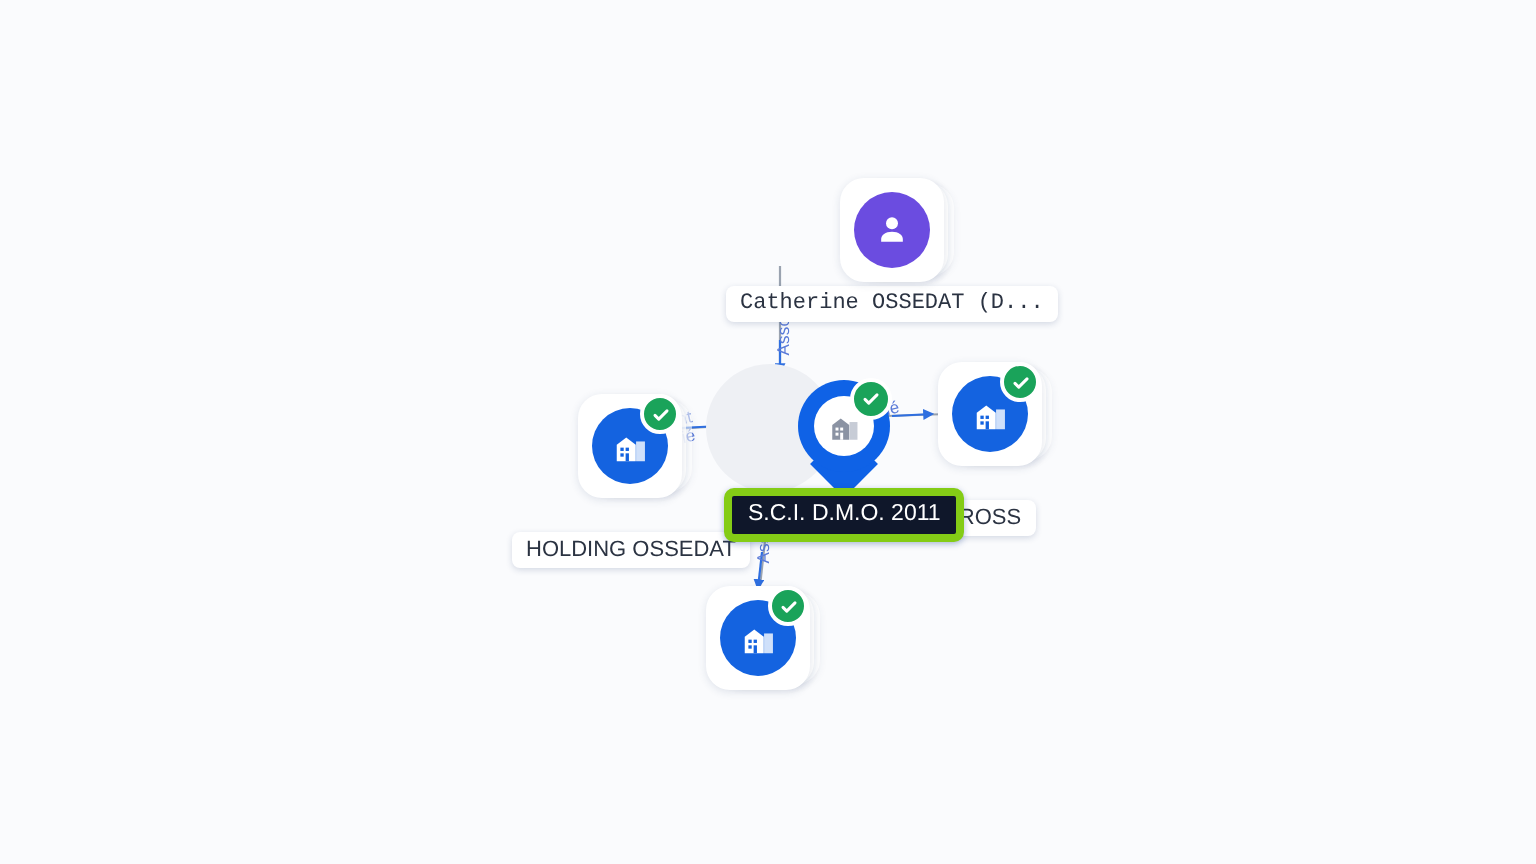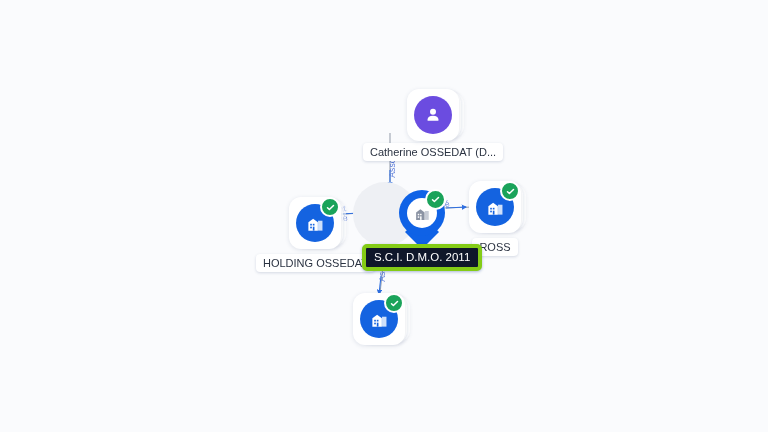--- a/index.html
+++ b/index.html
@@ -33,21 +33,21 @@
   .glyph.company{background:#1463e0;}
   .glyph.person{background:#6b4ce0;}
 
   .check{
     position:absolute;right:2px;top:1px;width:16px;height:16px;border-radius:50%;
     background:#1aa35a;border:2px solid #ffffff;
     display:flex;align-items:center;justify-content:center;
   }
 
   .label{
-    margin-top:4px;background:#ffffff;border-radius:4px;
+    margin-top:16px;background:#ffffff;border-radius:4px;
     padding:2px 7px;font-size:11px;color:#2b3342;white-space:nowrap;
     box-shadow:0 1px 3px rgba(40,60,110,.18);
     line-height:14px;
   }
 
   
   .focus{position:absolute;display:flex;flex-direction:column;align-items:center;}
   .halo{
     position:absolute;left:-9px;top:-8px;width:64px;height:64px;border-radius:50%;
     background:#eef0f4;
@@ -120,21 +120,21 @@
 
   <div class="elabel vert" style="left:372px;top:158px;width:40px;text-align:center;">Associé</div>
 
   <div class="elabel rot-left" style="left:320px;top:210px;">Gérant</div>
   <div class="elabel rot-left" style="left:318px;top:220px;">Associé</div>
 
   <div class="elabel rot-left" style="left:420px;top:206px;">Associé</div>
 
   <div class="elabel vert" style="left:362px;top:262px;width:40px;text-align:center;">Associé</div>
 
-  <div class="node" style="left:363px;top:88px;">
+  <div class="node" style="left:363px;top:88px;font-family:Liberation Mono, monospace;">
     <div class="stack">
       <div class="card c3"></div>
       <div class="card c2"></div>
       <div class="card c1"></div>
       <div class="glyph person">
         <svg width="20" height="20" viewBox="0 0 24 24" fill="#ffffff">
           <circle cx="12" cy="8" r="3.6"></circle>
           <path d="M12 13c-4 0-6.5 2.1-6.5 4.4V19h13v-1.6C18.5 15.1 16 13 12 13z"></path>
         </svg>
       </div>

